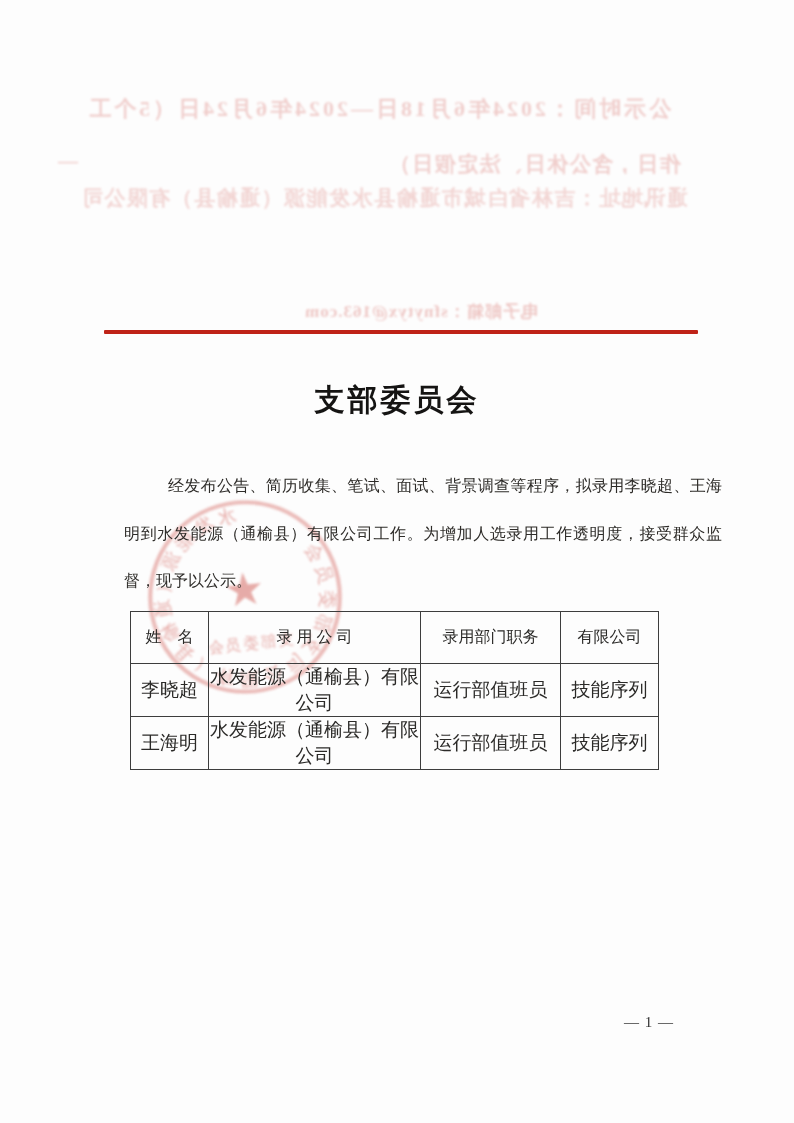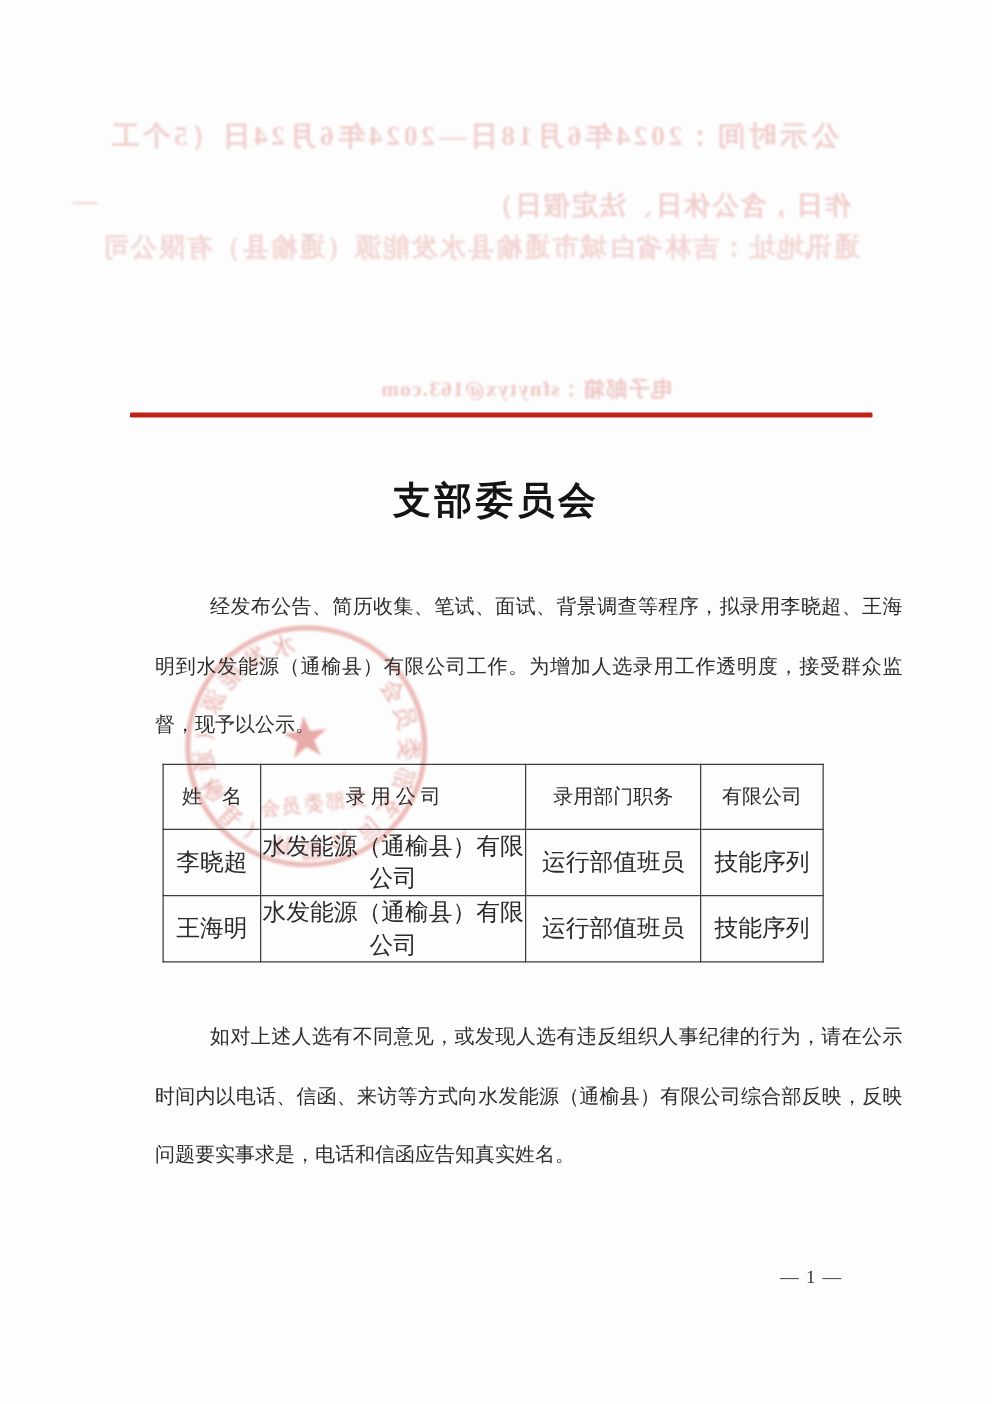--- a/index.html
+++ b/index.html
@@ -142,17 +142,16 @@
       </tr>
       <tr>
         <td>王海明</td>
         <td>水发能源（通榆县）有限公司</td>
         <td>运行部值班员</td>
         <td>技能序列</td>
       </tr>
     </tbody>
   </table>
 
-  <p class="para para-2">如对上述人选有不同意见，或发现人选有违反组织人事纪律的行为，请在公示时间内以电话、信函、来访等方式向水发能源（通榆县）有限公司综合部反映，反映问题要实事求是，电话和信函应告知真实姓名。</p>
 
   <div class="page-number">— 1 —</div>
 
 </div>
 
 </body></html>

